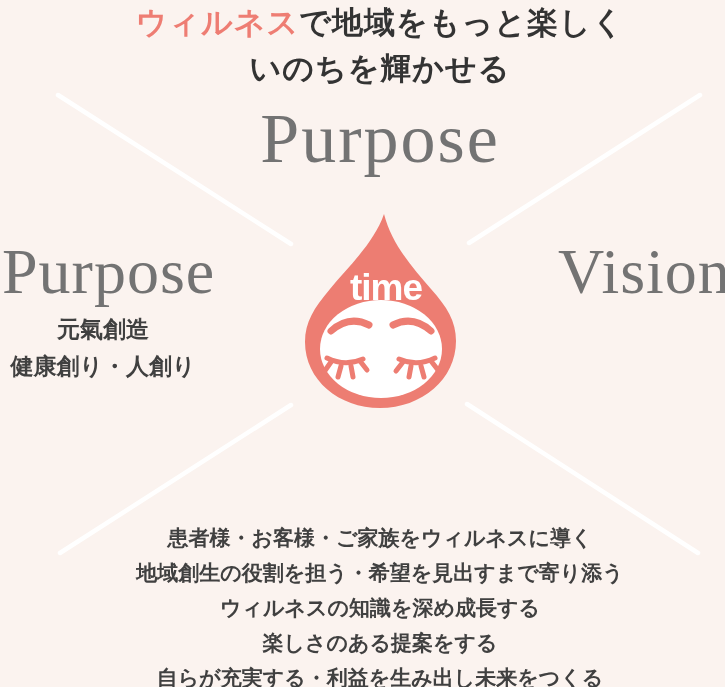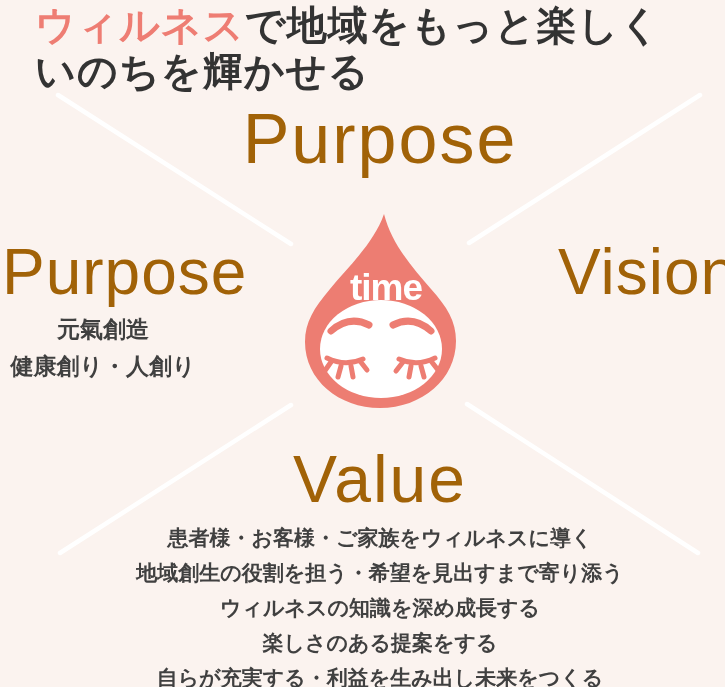--- a/index.html
+++ b/index.html
@@ -7,32 +7,33 @@
     position:relative;
     width:725px;height:687px;
     background:#fbf3ef;
     overflow:hidden;
     font-family:"Liberation Sans",sans-serif;
   }
   .abs{position:absolute;}
   
   .main-title{
     top:2px;left:35px;width:690px;
-    text-align:left;
+    text-align:center;
     font-weight:800;
-    font-size:40px;line-height:46px;
+    font-size:31px;line-height:46px;
     color:#333333;
     letter-spacing:1px;
+    font-family:Liberation Mono, monospace;
   }
   .accent{color:#ee7d73;}
   
   .heading{
-    font-family:Liberation Sans, sans-serif;
+    font-family:Liberation Serif, serif;
     font-weight:400;
-    color:#a16207;
+    color:#737373;
     line-height:1;
     white-space:nowrap;
   }
   .heading-purpose{top:104px;left:35px;width:690px;text-align:center;font-size:70px;letter-spacing:2px;}
   .heading-mission{top:240px;left:2px;font-size:64px;letter-spacing:1px;}
   .heading-vision{top:240px;left:558px;font-size:64px;letter-spacing:1px;}
   .heading-value{top:446px;left:35px;width:690px;text-align:center;font-size:66px;letter-spacing:2px;}
   
   .jp{
     font-weight:bold;
@@ -72,21 +73,20 @@
   <div class="abs heading heading-purpose">Purpose</div>
 
   <div class="abs heading heading-mission">Purpose</div>
   <div class="abs jp mission-text">
     <div>元氣創造</div>
     <div>健康創り・人創り</div>
   </div>
 
   <div class="abs heading heading-vision">Vision</div>
 
-  <div class="abs heading heading-value">Value</div>
   <div class="abs jp value-text">
     <div>患者様・お客様・ご家族をウィルネスに導く</div>
     <div>地域創生の役割を担う・希望を見出すまで寄り添う</div>
     <div>ウィルネスの知識を深め成長する</div>
     <div>楽しさのある提案をする</div>
     <div>自らが充実する・利益を生み出し未来をつくる</div>
   </div>
 
   <svg class="abs drop-svg" width="160" height="200" viewBox="0 0 160 200">
     <path d="M 84 3

